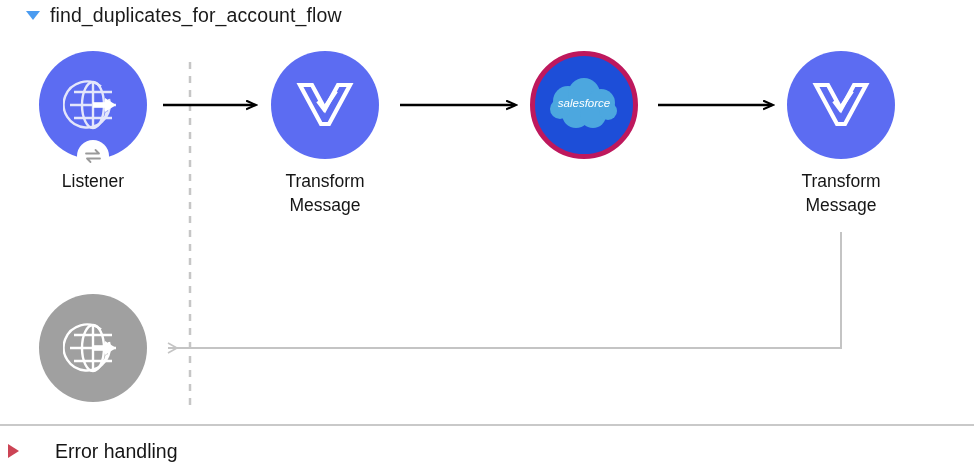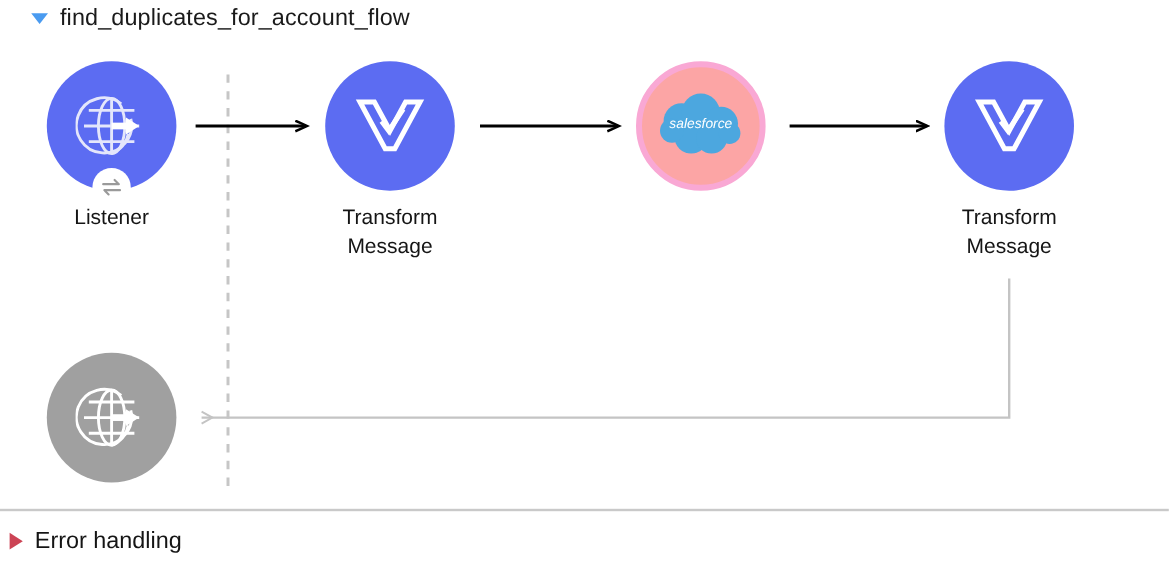--- a/index.html
+++ b/index.html
@@ -73,22 +73,22 @@
     margin: 0 auto;
     position: relative;
     box-sizing: border-box;
     display: flex;
     align-items: center;
     justify-content: center;
   }
   .node-circle.purple { background: #5c6cf2; }
   .node-circle.gray   { background: #a0a0a0; }
   .node-circle.ring {
-    background: #fca5a5;
-    border: 5px solid #f9a8d4;
+    background: #1d4ed8;
+    border: 5px solid #be185d;
     text-decoration: underline;
   }
   .node-label {
     margin-top: 10px;
     font-size: 17.5px;
     line-height: 24px;
     color: #151515;
     white-space: pre-line;
   }
   .badge {
@@ -128,20 +128,21 @@
     border-top: 7px solid transparent;
     border-bottom: 7px solid transparent;
     border-left: 11px solid #cc4455;
     margin-right: 10px;
     flex: 0 0 auto;
   }
   #error-handling .eh-label {
     font-size: 19.5px;
     color: #151515;
     white-space: nowrap;
+    margin-left: 26px;
   }
 </style>
 </head>
 <body>
 
 <div id="flow-header">
   <span class="tri-down"></span>
   <span class="flow-title">find_duplicates_for_account_flow</span>
 </div>
 

